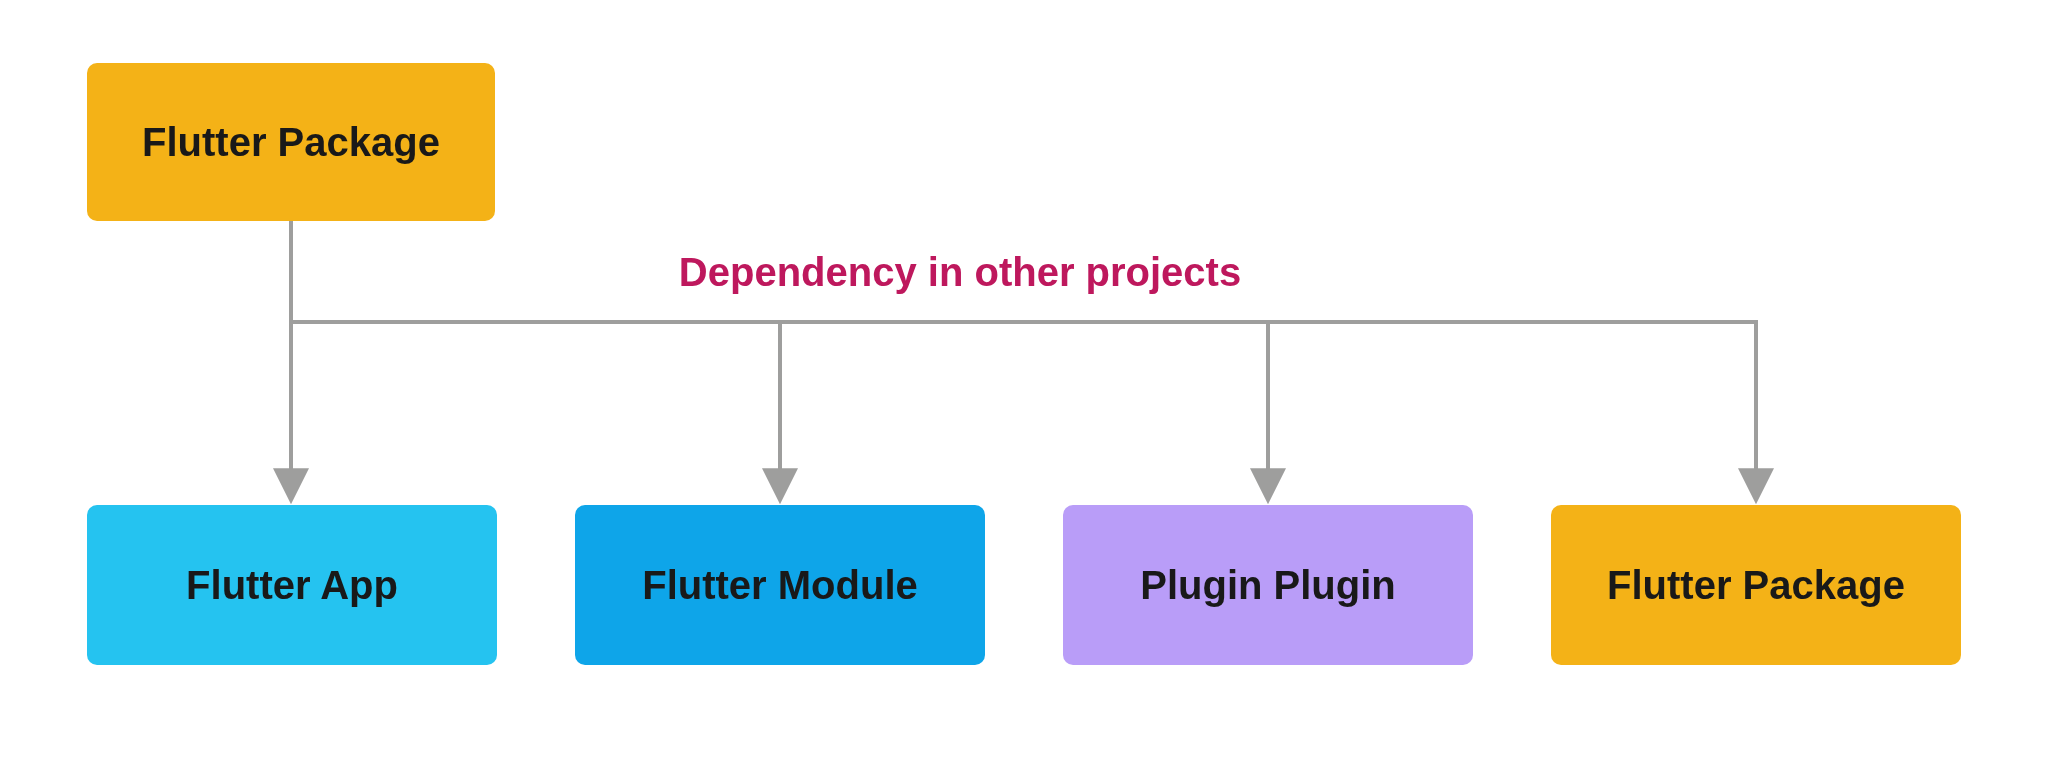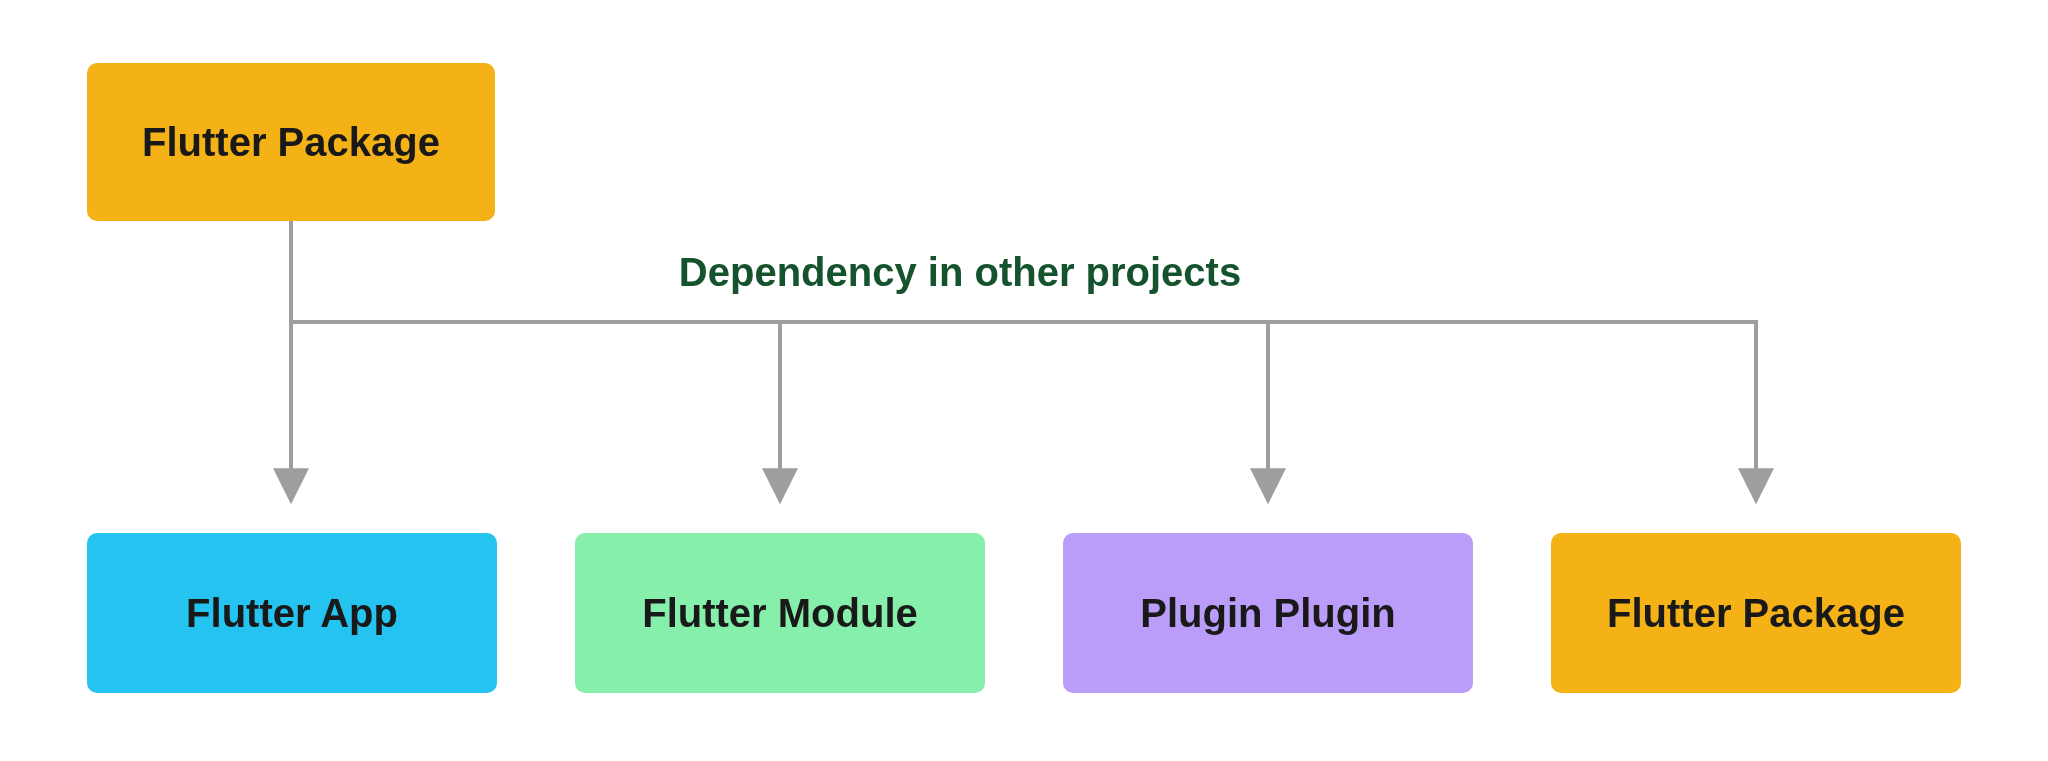--- a/index.html
+++ b/index.html
@@ -11,27 +11,27 @@
     display: flex;
     align-items: center;
     justify-content: center;
     font-weight: 700;
     font-size: 40px;
     color: #191919;
     border-radius: 10px;
   }
 
   .box.small { width: 408px; height: 158px; }
-  .box.large { width: 410px; height: 160px; margin-top: 28px; }
+  .box.large { width: 410px; height: 160px; }
 
   .annotation {
     position: absolute;
     font-weight: 700;
     font-size: 40px;
-    color: #14532d;
+    color: #be185d;
     text-align: center;
   }
 
   svg.connectors {
     position: absolute;
     top: 0; left: 0;
     width: 2048px; height: 761px;
     pointer-events: none;
   }
 </style>
@@ -39,21 +39,21 @@
 <body>
 
 <div class="canvas">
 
   <div class="box small" style="left: 87px; top: 63px; background-color: rgb(244, 178, 23);">Flutter Package</div>
 
   <div class="annotation" style="left:610px; top:250px; width:700px;">Dependency in other projects</div>
 
   <div class="box large child" style="left: 87px; top: 505px; background-color: rgb(37, 195, 240);">Flutter App</div>
 
-  <div class="box large child" style="left: 575px; top: 505px; background-color: #86efac;">Flutter Module</div>
+  <div class="box large child" style="left: 575px; top: 505px; background-color: #0ea5e9;">Flutter Module</div>
 
   <div class="box large child" style="left: 1063px; top: 505px; background-color: rgb(185, 157, 248);">Plugin Plugin</div>
 
   <div class="box large child" style="left: 1551px; top: 505px; background-color: rgb(244, 178, 23);">Flutter Package</div>
 
   <svg class="connectors" viewBox="0 0 2048 761">
     <defs>
       <marker id="arrow" viewBox="0 0 10 10" refX="8" refY="5" markerWidth="9" markerHeight="9" orient="auto-start-reverse">
         <path d="M 0 0 L 10 5 L 0 10 z" fill="#9E9E9D"></path>
       </marker>

